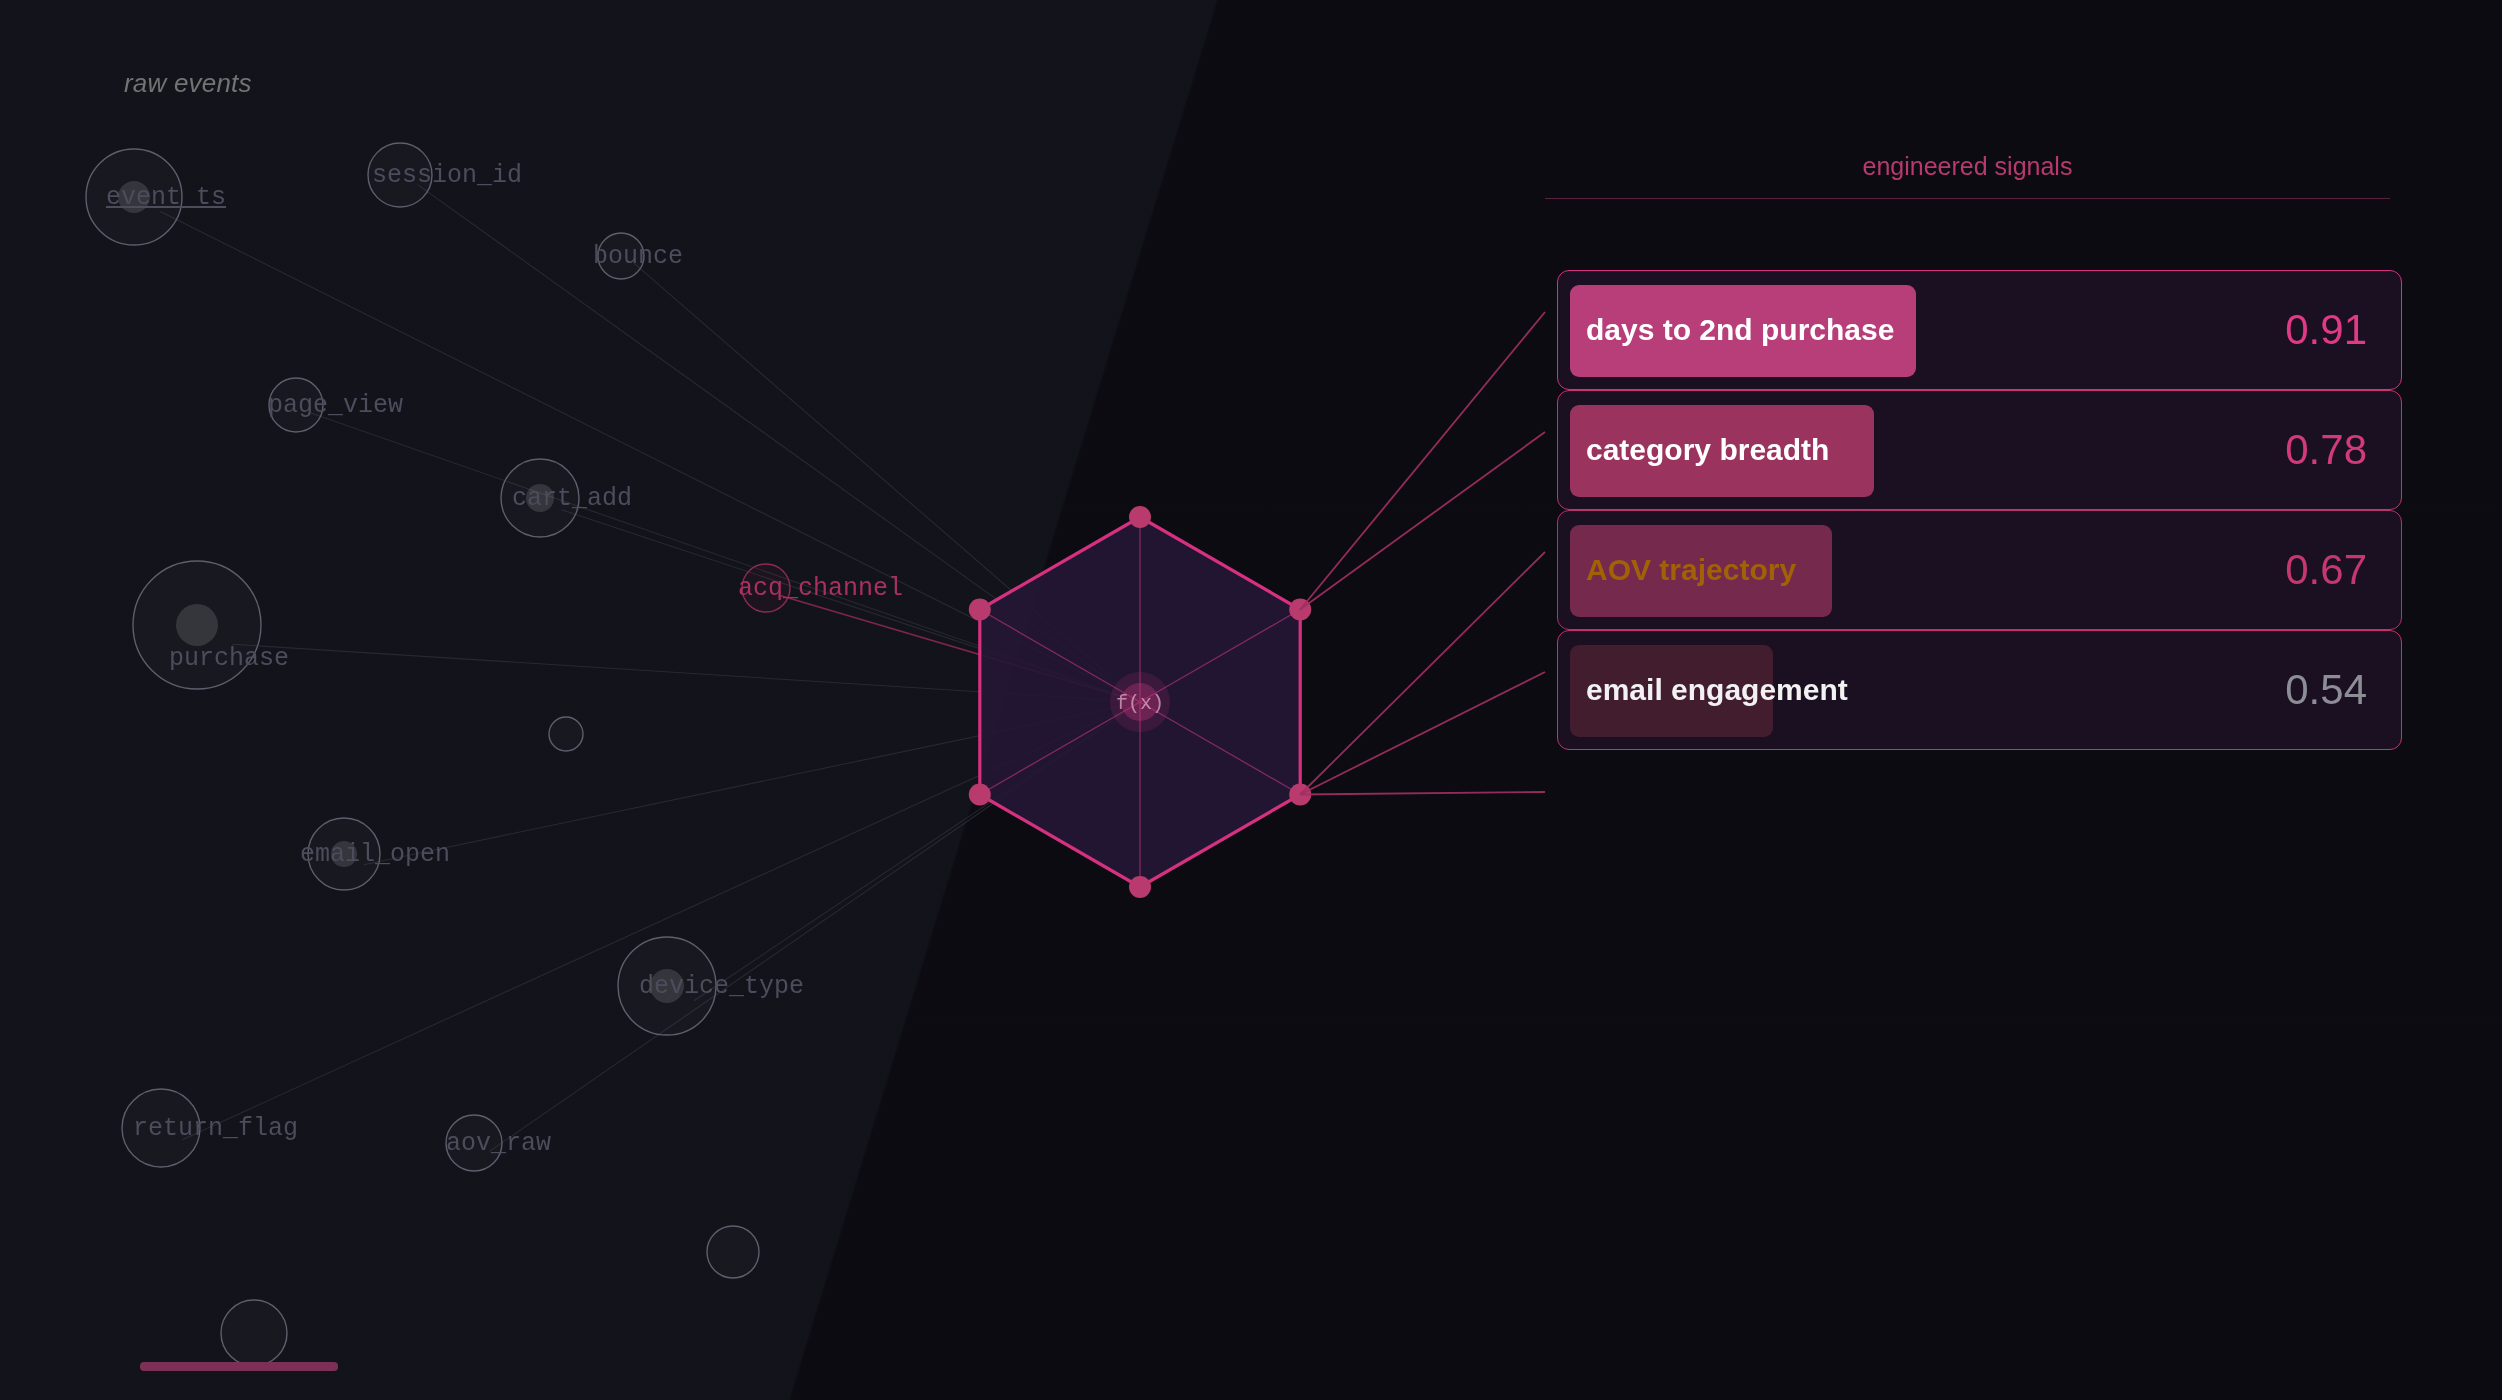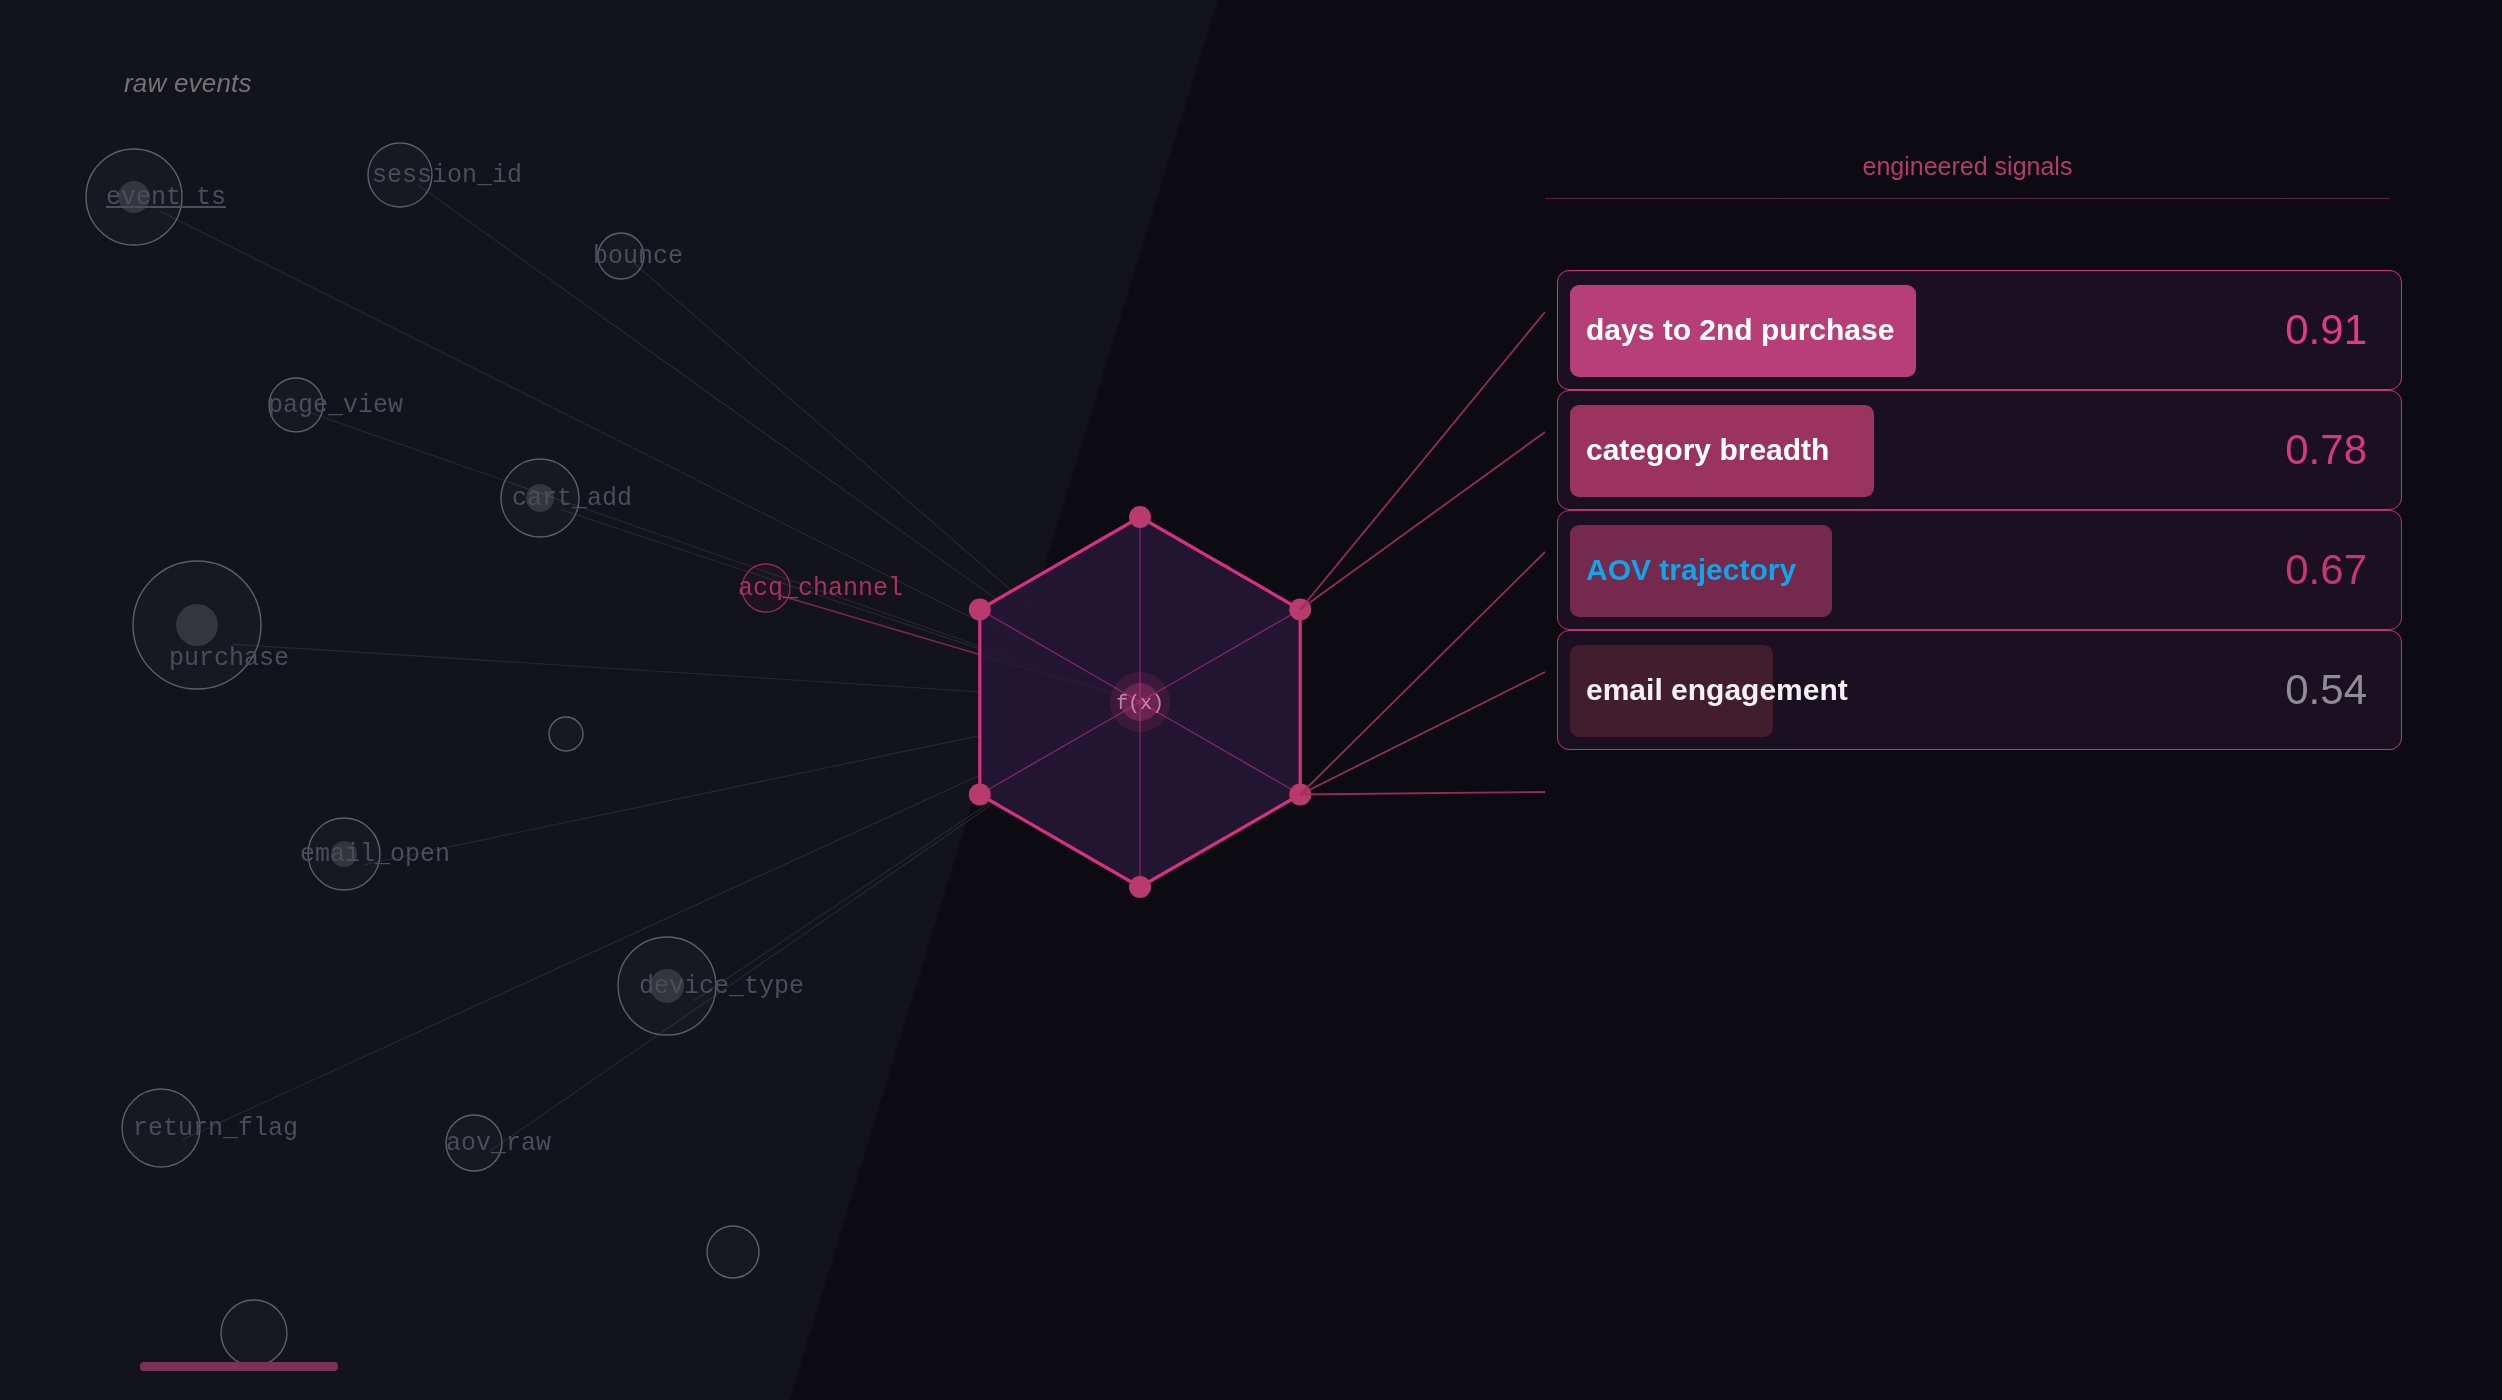--- a/index.html
+++ b/index.html
@@ -242,21 +242,21 @@
           <div class="sig-name" style="color: rgb(255, 255, 255);">days to 2nd purchase</div>
           <div class="sig-weight" style="color: rgb(224, 58, 134);">0.91</div>
         </div>
         <div class="signal-row" style="top: 372px; border: 1.6px solid rgb(199, 50, 111);">
           <div class="fill" style="width: 304px; background: rgb(154, 51, 94);"></div>
           <div class="sig-name" style="color: rgb(255, 255, 255);">category breadth</div>
           <div class="sig-weight" style="color: rgb(210, 58, 123);">0.78</div>
         </div>
         <div class="signal-row" style="top: 492px; border: 1.6px solid rgb(179, 51, 106);">
           <div class="fill" style="width: 262px; background: rgb(117, 41, 76);"></div>
-          <div class="sig-name" style="color: #0ea5e9;">AOV trajectory</div>
+          <div class="sig-name" style="color: #a16207;">AOV trajectory</div>
           <div class="sig-weight" style="color: rgb(196, 55, 111);">0.67</div>
         </div>
         <div class="signal-row" style="top: 612px; border: 1.6px solid rgb(199, 50, 111);">
           <div class="fill" style="width: 203px; background: rgb(66, 29, 46);"></div>
           <div class="sig-name" style="color: rgb(242, 242, 242);">email engagement</div>
           <div class="sig-weight" style="color: rgb(141, 141, 150);">0.54</div>
         </div>
       </div>
   </div>
 

